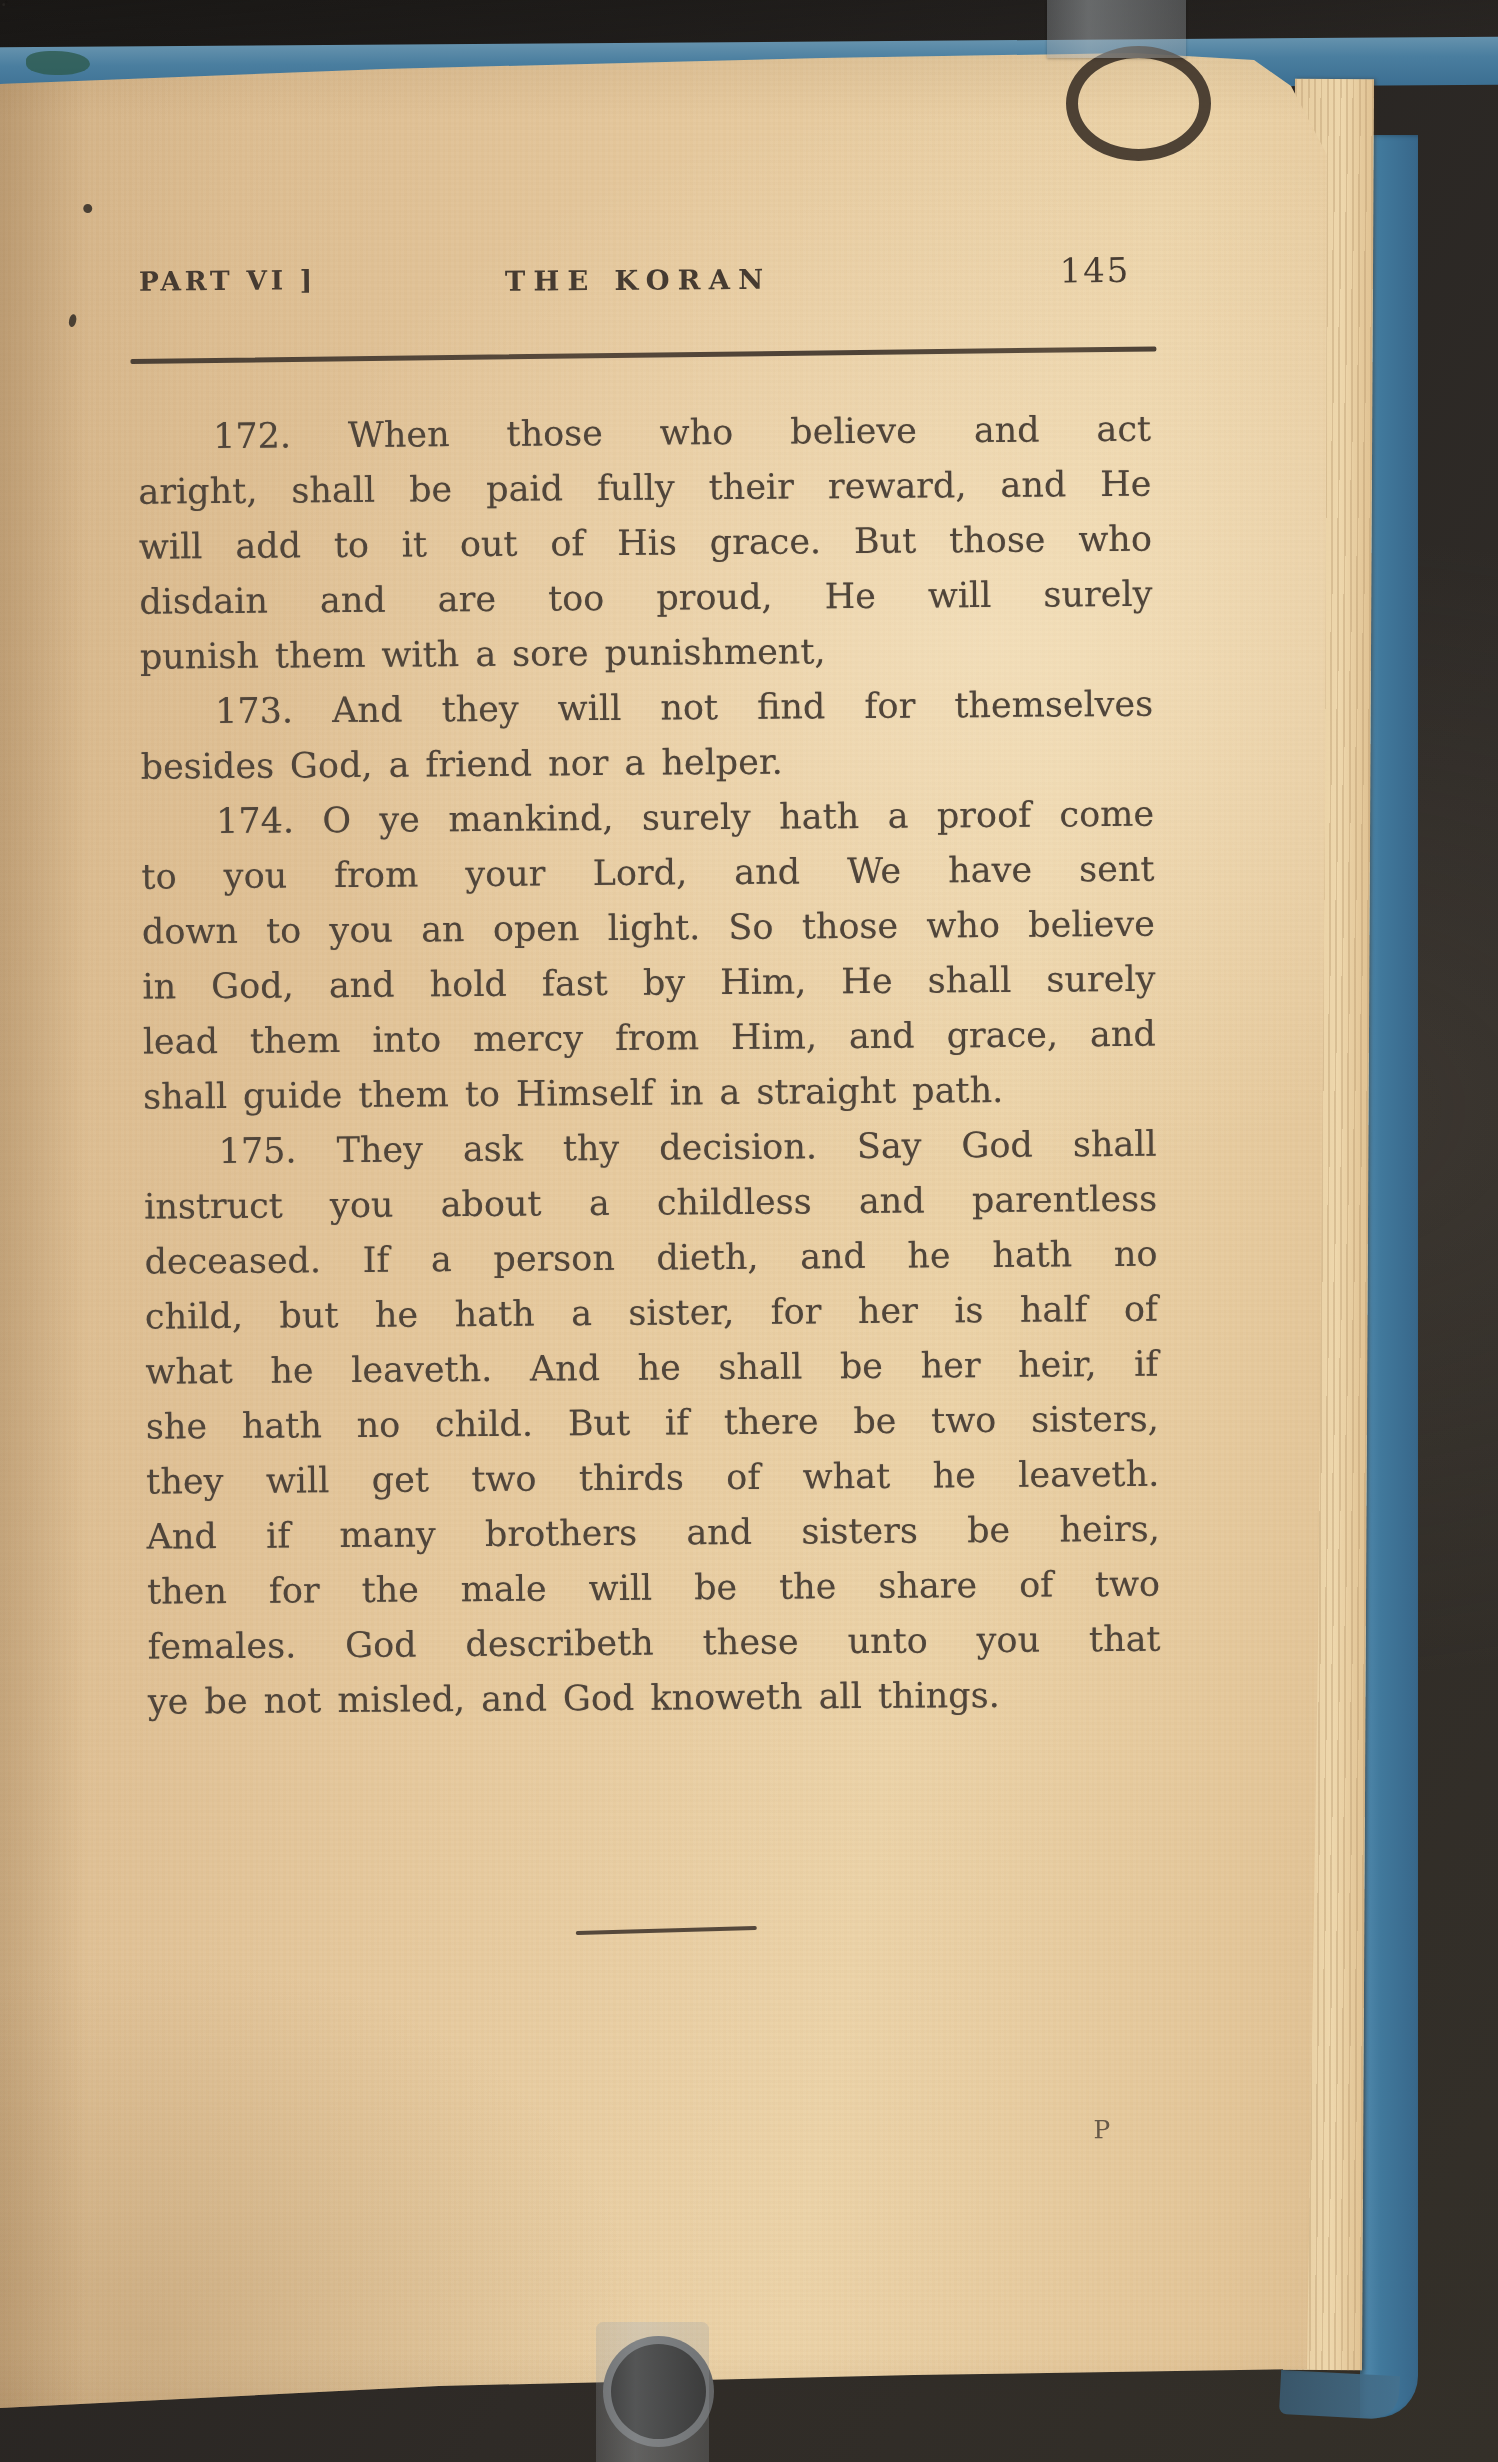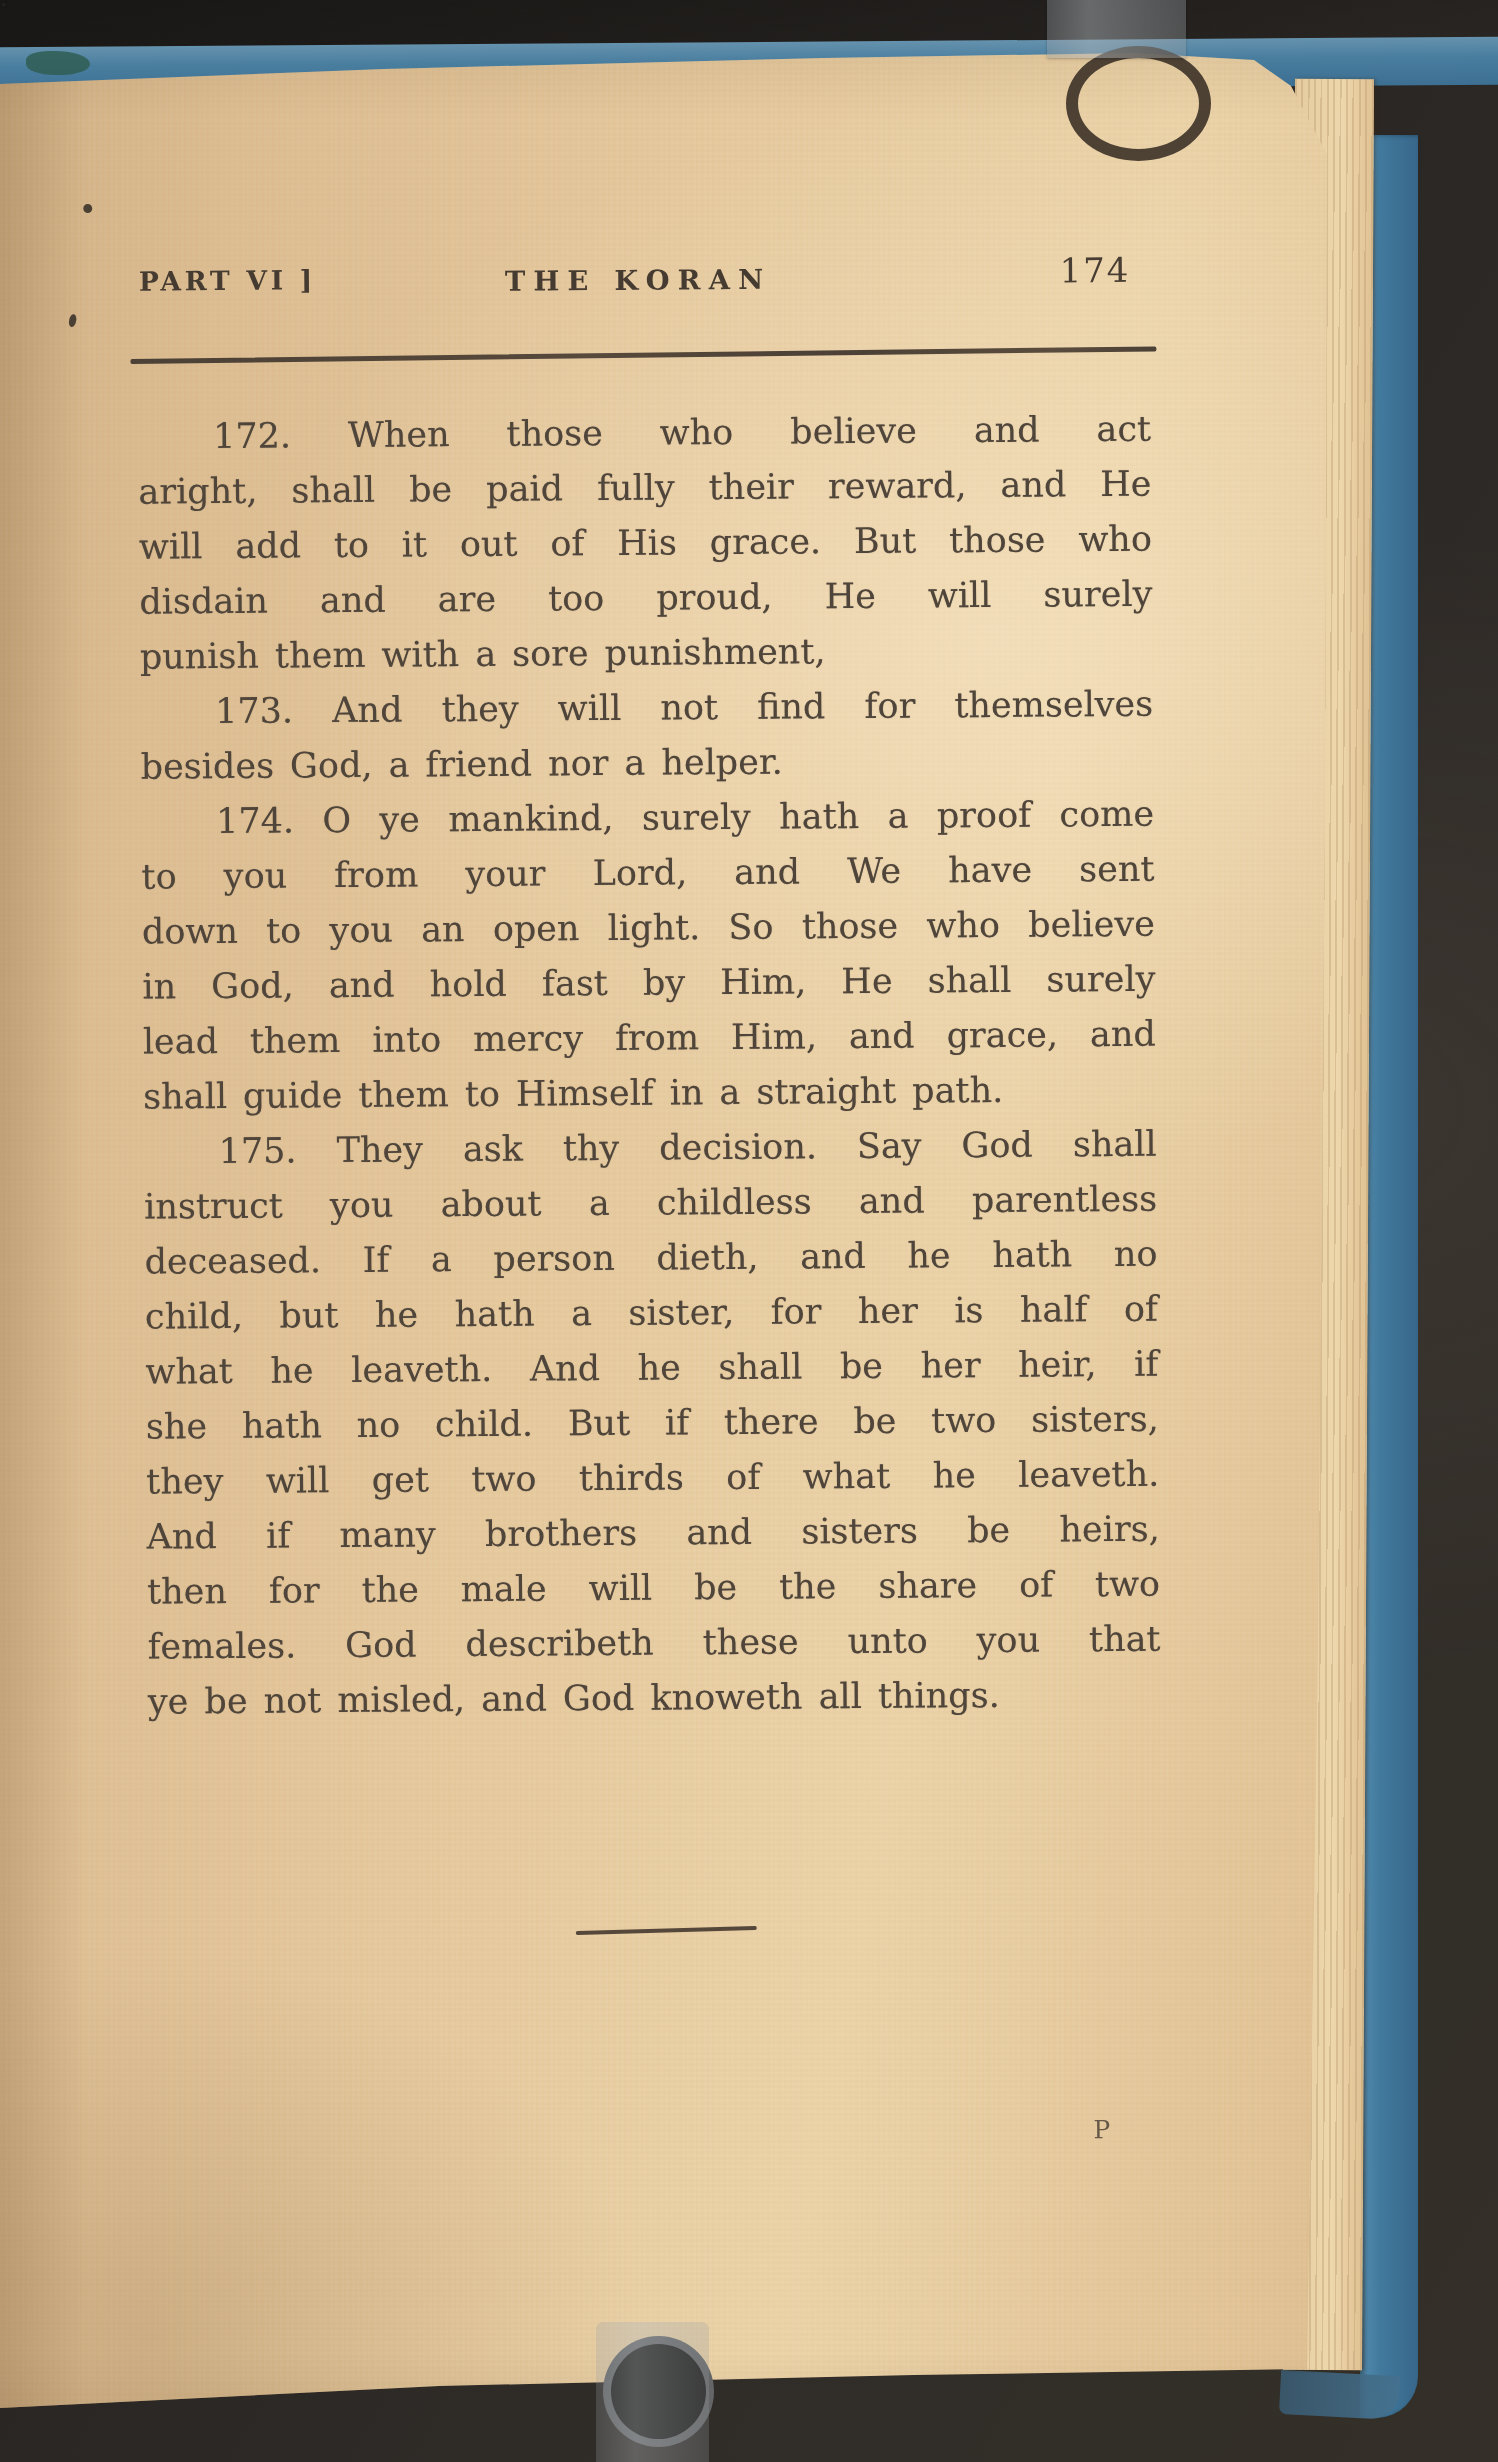--- a/index.html
+++ b/index.html
@@ -121,21 +121,21 @@
 <div class="abs cover-right"></div>
 <div class="abs cover-bottom-wedge"></div>
 
 <div class="abs fore-edge"></div>
 
 <div class="abs page"></div>
 
 <div class="abs content">
   <div class="abs hdr-part">PART VI ]</div>
   <div class="abs hdr-title">THE KORAN</div>
-  <div class="abs hdr-num">174</div>
+  <div class="abs hdr-num">145</div>
   <div class="abs hdr-rule"></div>
 
   <div class="abs textblock">
     <div class="bline indent">172.  When those who believe and act</div>
     <div class="bline">aright, shall be paid fully their reward, and He</div>
     <div class="bline">will add to it out of His grace.  But those who</div>
     <div class="bline">disdain and are too proud, He will surely</div>
     <div class="bline last">punish them with a sore punishment,</div>
     <div class="bline indent">173.  And they will not find for themselves</div>
     <div class="bline last">besides God, a friend nor a helper.</div>

